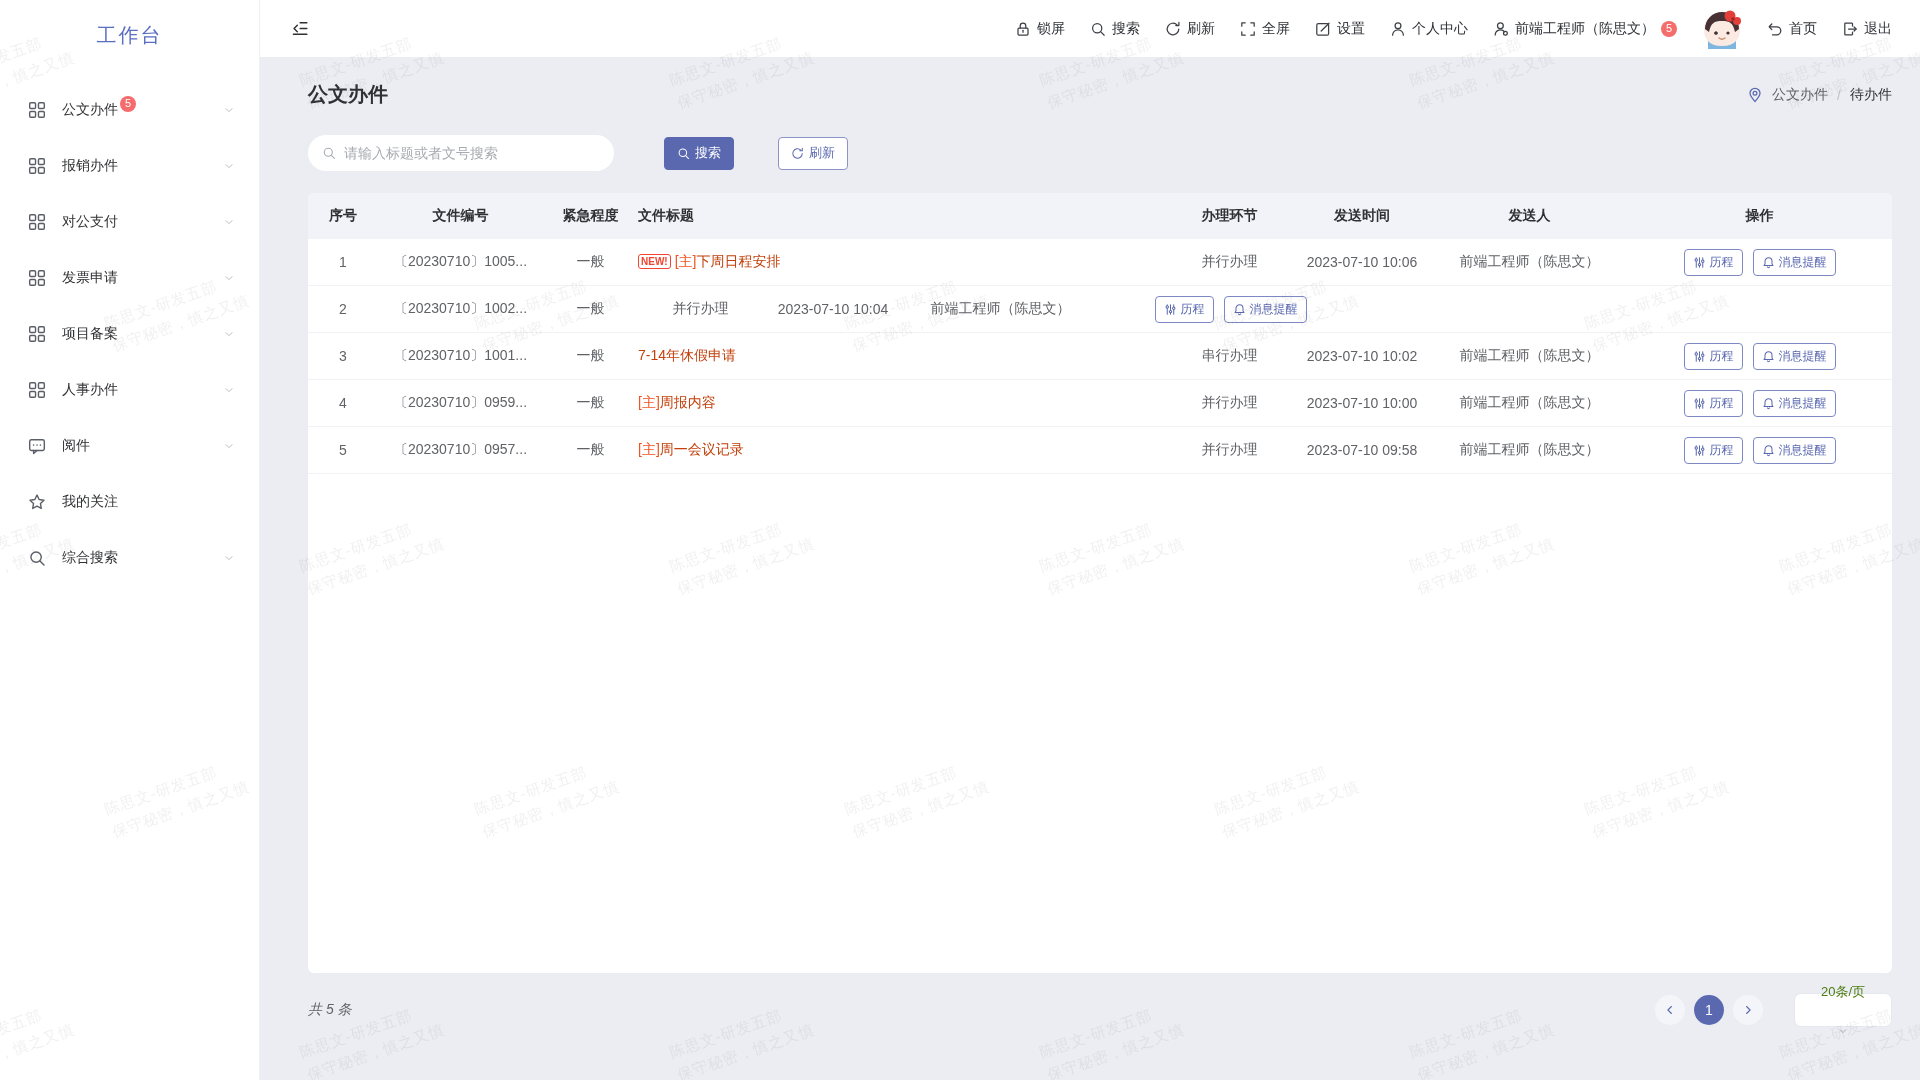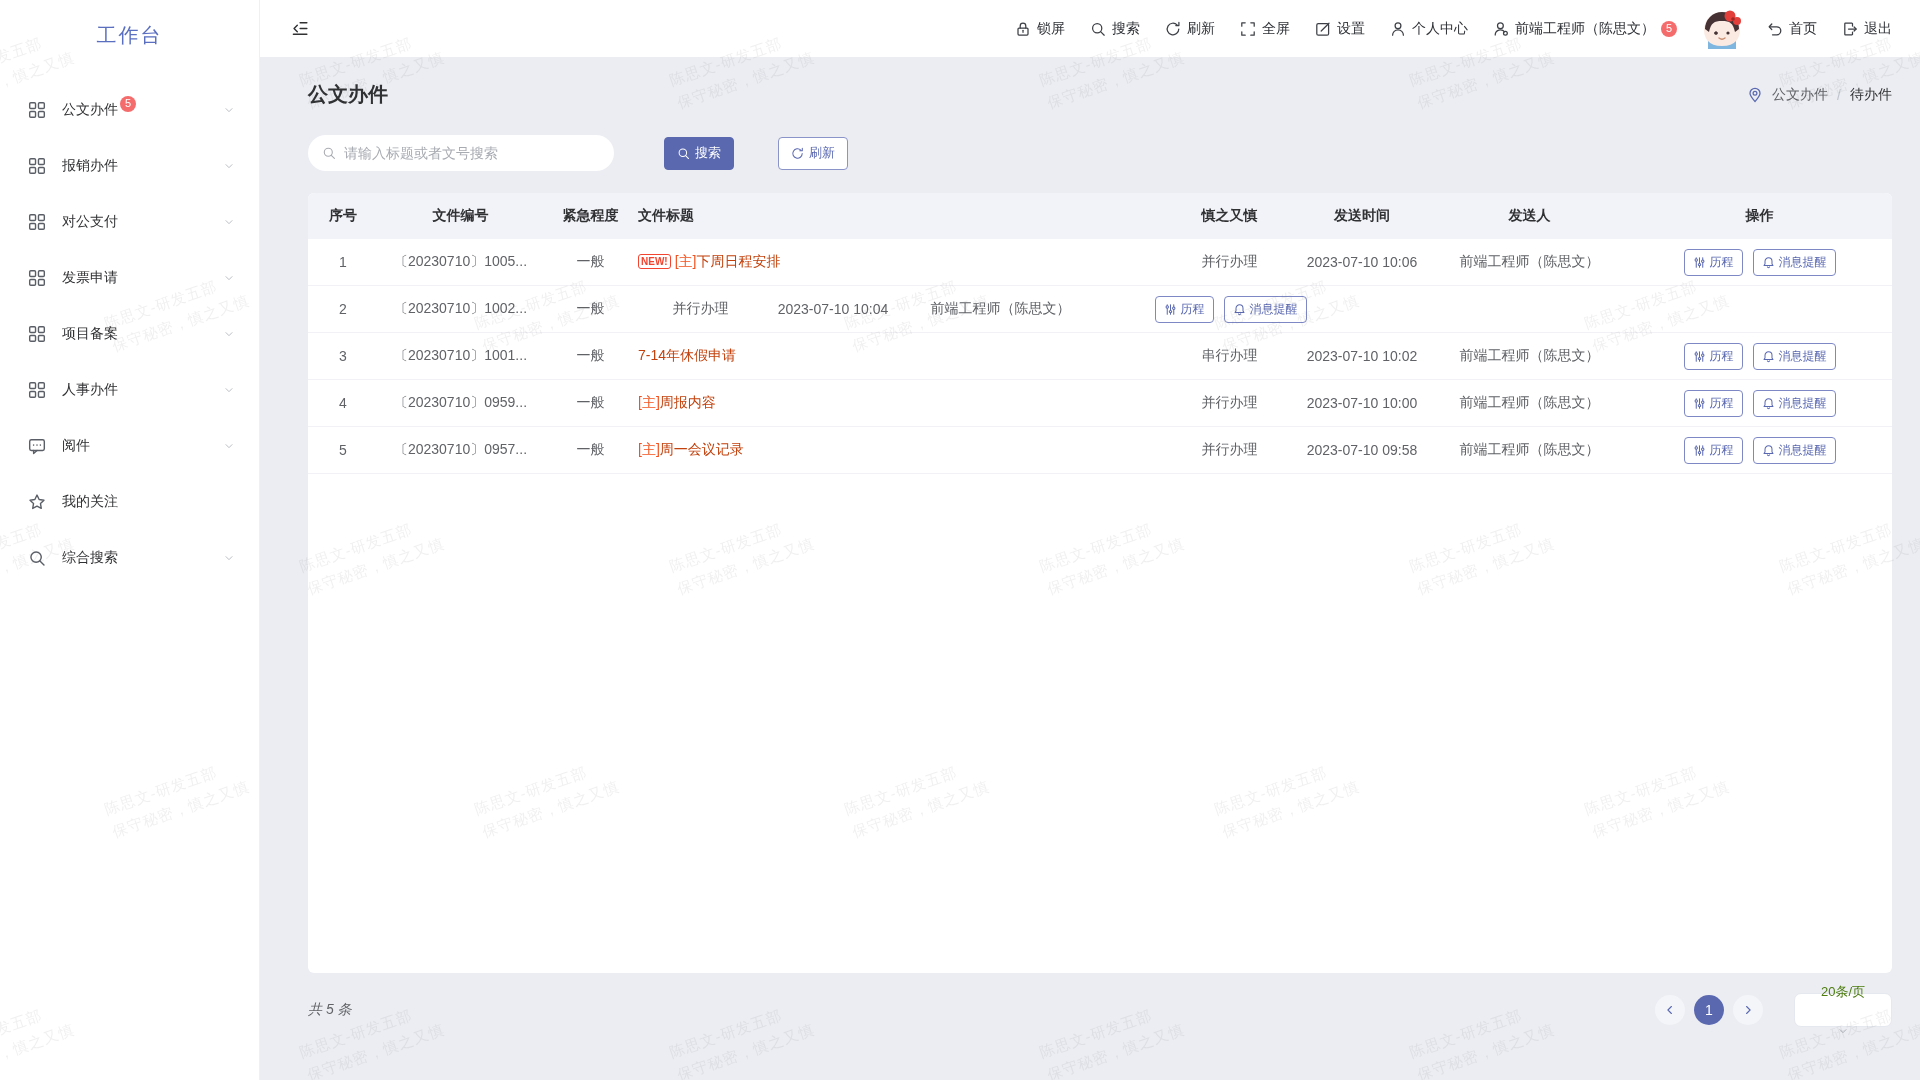--- a/index.html
+++ b/index.html
@@ -388,21 +388,21 @@
           <span>刷新</span>
         </button>
       </div>
 
       <div class="card">
         <div class="thead" id="thead">
             <div class="cell c1">序号</div>
             <div class="cell c2">文件编号</div>
             <div class="cell c3">紧急程度</div>
             <div class="cell c4">文件标题</div>
-            <div class="cell c5">慎之又慎</div>
+            <div class="cell c5">办理环节</div>
             <div class="cell c6">发送时间</div>
             <div class="cell c7">发送人</div>
             <div class="cell c8">操作</div>
           </div>
         <div id="tbody">
             <div class="trow">
               <div class="cell c1">1</div>
               <div class="cell c2">〔20230710〕1005...</div>
               <div class="cell c3">一般</div>
               <div class="cell c4"><span class="new-badge">NEW!</span><span class="tag-main">[主]</span><span class="title-link">下周日程安排</span></div>

